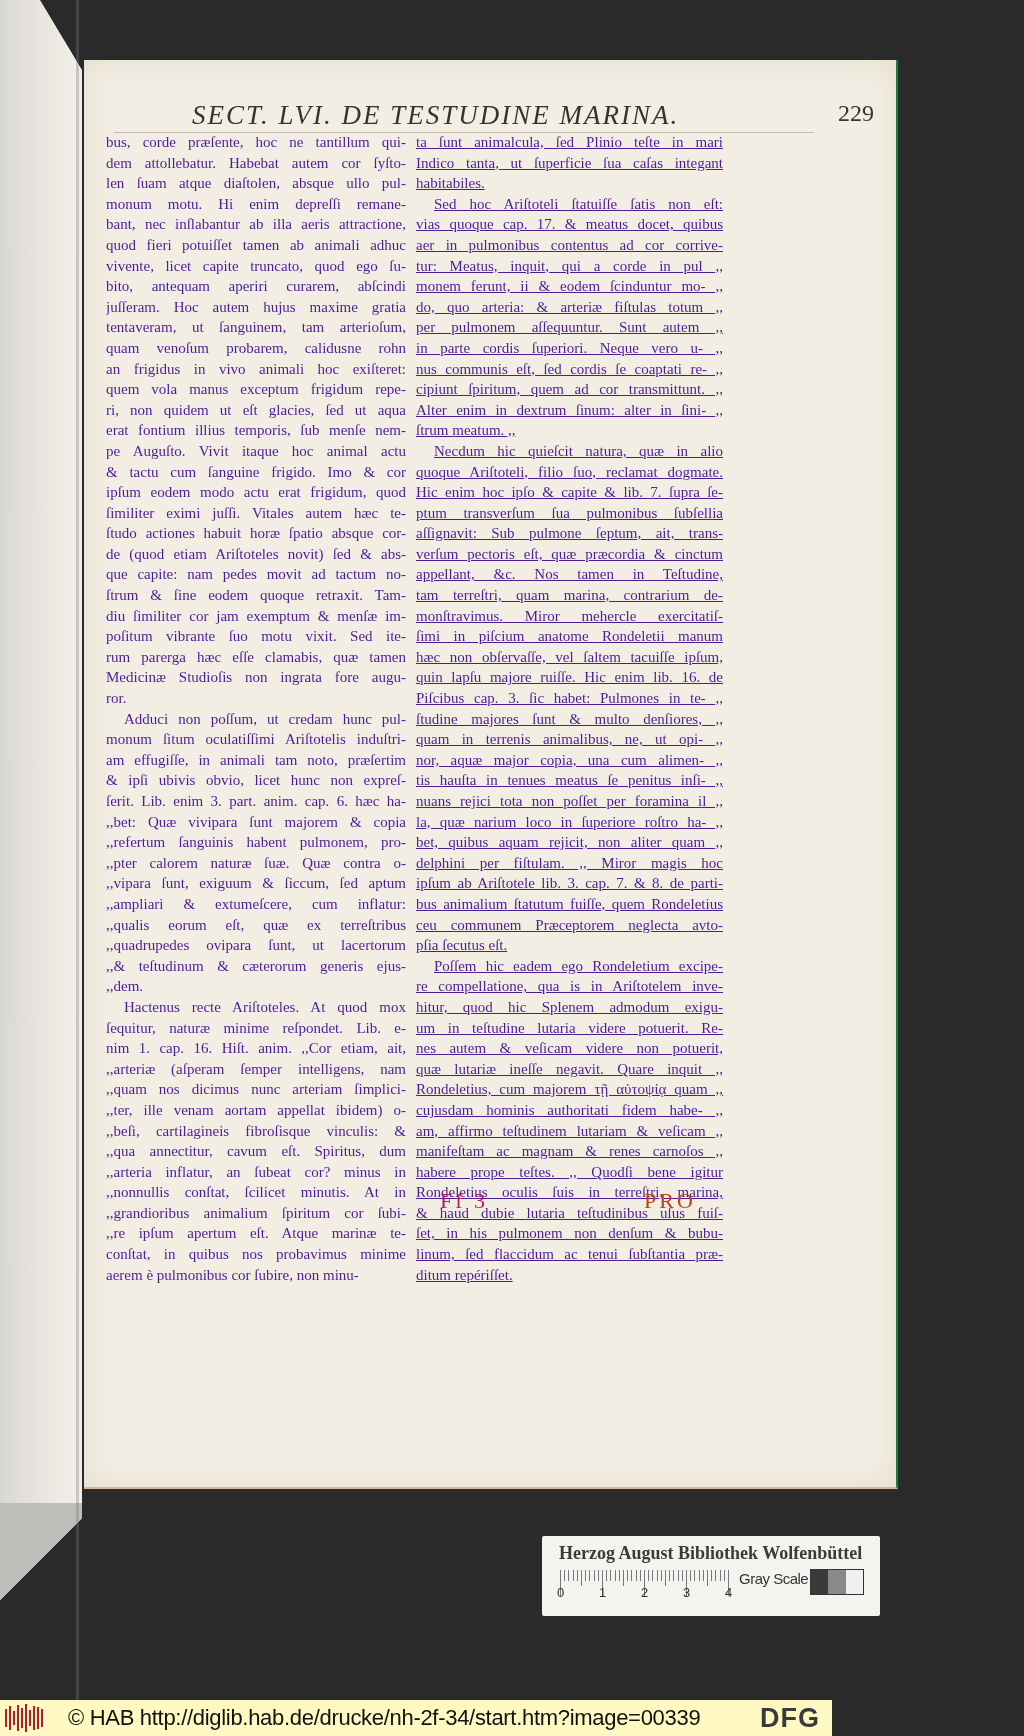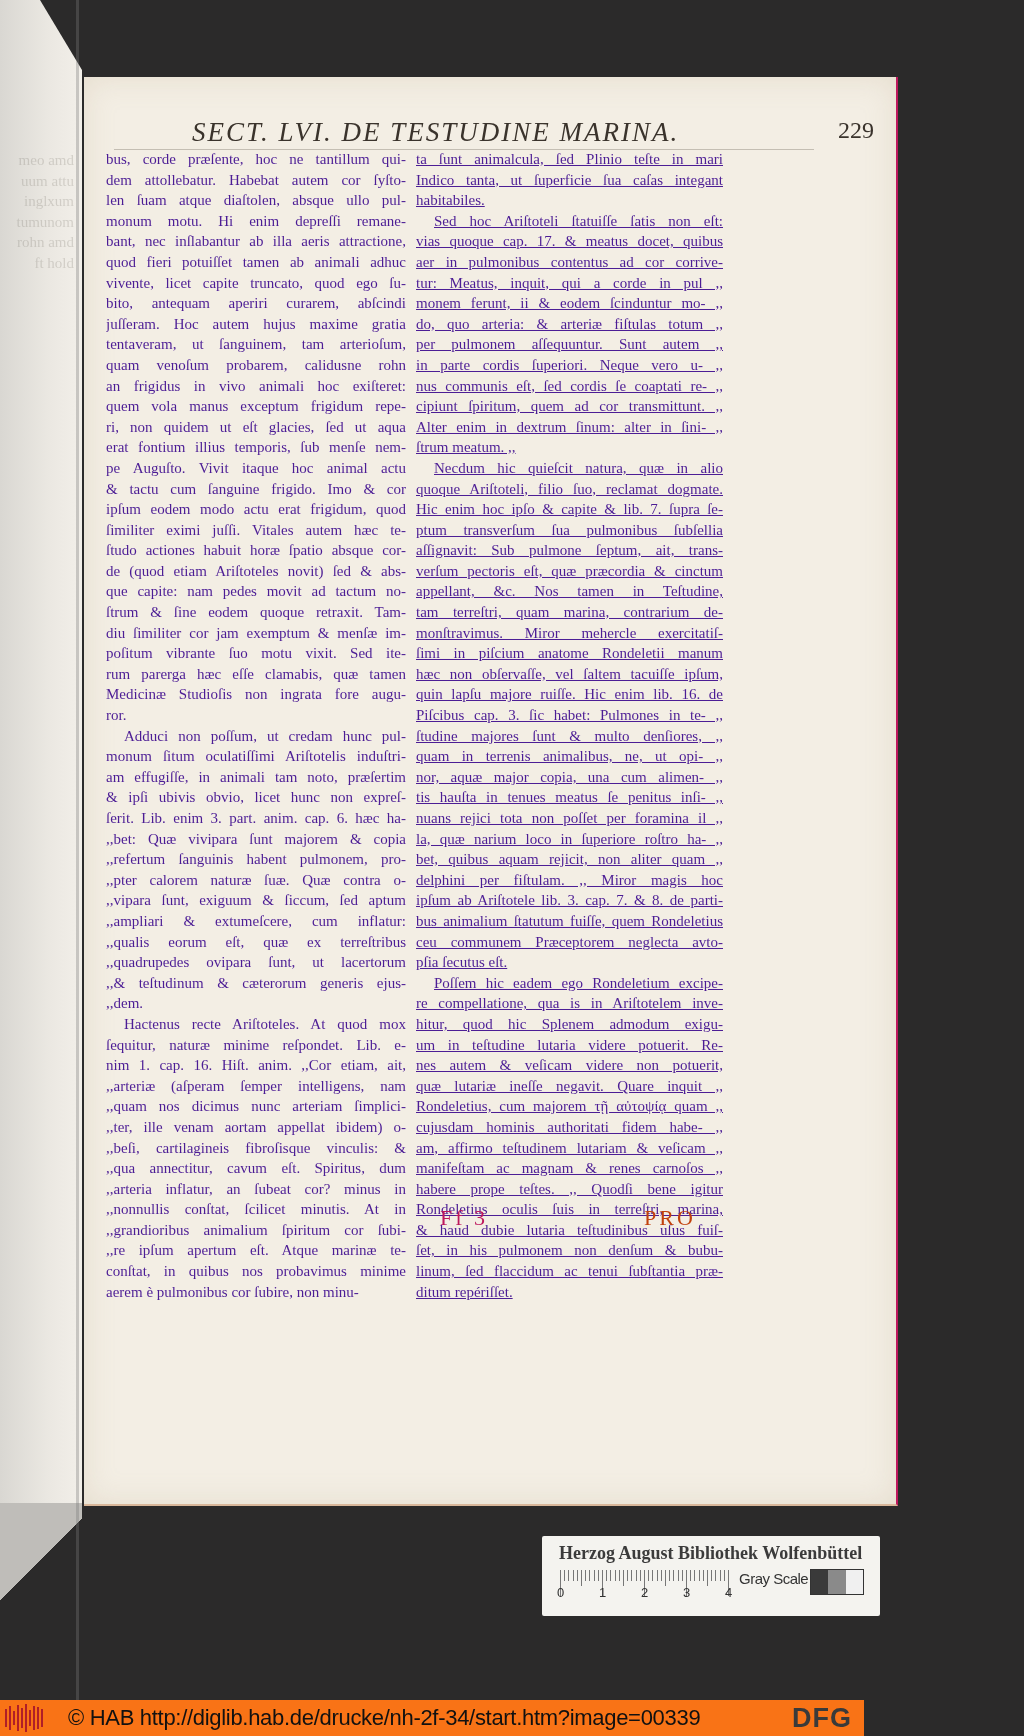--- a/index.html
+++ b/index.html
@@ -19,24 +19,24 @@
     position:absolute; left:0; top:1503px; width:82px; height:197px;
     background:linear-gradient(135deg, #bfbdb9 0%, #bfbdb9 35%, #2b2a2a 35%);
   }
   .left-page .ghost {
     position:absolute; left:4px; top:150px; width:70px; height:1200px;
     color:rgba(80,70,60,0.18); font-size:15px; line-height:20.6px; overflow:hidden;
     white-space:pre; text-align:right;
   }
   .fold { position:absolute; left:76px; top:0; width:3px; height:1700px; background:rgba(120,120,120,0.35); }
   .page {
-    position:absolute; left:84px; top:77px; width:812px; height:1427px;
+    position:absolute; left:84px; top:60px; width:812px; height:1427px;
     background:#f3eee4;
     box-shadow: inset 0 0 30px rgba(190,170,140,0.25);
-    border-right:2px solid #be185d; border-bottom:2px solid #d9b79a;
+    border-right:2px solid #15803d; border-bottom:2px solid #d9b79a;
   }
   .running-head {
     position:absolute; left:108px; top:40px; width:620px;
     font-style:italic; font-size:27px; letter-spacing:2px; color:#3a332c;
   }
   .running-head .num { position:absolute; right:-62px; top:0; font-style:normal; letter-spacing:0; font-size:24px; }
   .rule { position:absolute; left:30px; top:72px; width:700px; height:1px; background:rgba(110,100,90,0.35); }
   .col {
     position:absolute; top:72px; font-size:15px; line-height:20.6px; color:#4c1d95;
     text-align:justify;
@@ -53,39 +53,32 @@
     background:#f4f3ef; border-radius:2px;margin-left:17px;
   }
   .ruler-card .title { position:absolute; left:17px; top:7px; font-family:"Liberation Serif", serif; font-weight:bold; font-size:18px; color:#3b3b3b; white-space:nowrap; }
   .ticks { position:absolute; left:18px; top:34px; width:170px; height:26px; }
   .tick { position:absolute; top:0; width:1px; background:#777; }
   .tick-label { position:absolute; top:49px; font-family:"Liberation Sans", sans-serif; font-size:13px; color:#333; }
   .gray-label { position:absolute; left:197px; top:34px; font-family:"Liberation Sans", sans-serif; font-size:15px; color:#333; letter-spacing:-0.5px; }
   .swatch { position:absolute; left:268px; top:33px; width:52px; height:24px; border:1px solid #333; display:flex; }
   .swatch span { flex:1; }
   .footer {
-    position:absolute; left:0; top:1700px; width:832px; height:36px; background:#f97316;
-    display:flex; align-items:center;padding-left:32px;
+    position:absolute; left:0; top:1700px; width:832px; height:36px; background:#fef9c3;
+    display:flex; align-items:center;
   }
   .footer .hab-logo { position:absolute; left:5px; top:4px; width:42px; height:28px; display:flex; gap:2px; align-items:center; }
   .footer .hab-logo i { display:block; width:2px; background:#b01e28; }
   .footer .url { position:absolute; left:68px; top:5px; font-family:"Liberation Sans", sans-serif; font-size:22px; color:#111; letter-spacing:-0.3px; }
   .footer .dfg { position:absolute; right:12px; top:3px; font-family:"Liberation Sans", sans-serif; font-weight:bold; font-size:27px; color:#3a3a3a; letter-spacing:1px; }
 </style>
 </head>
 <body>
 
 <div class="left-page">
-  <div class="ghost">meo amd
-uum attu
-inglxum
-tumunom
-rohn amd
-ft hold
-</div>
   <div class="corner-top"></div>
   <div class="corner-bottom"></div>
 </div>
 <div class="fold"></div>
 
 <div class="page">
   <div class="running-head">
     <span>SECT. LVI. DE TESTUDINE MARINA.</span>
     <span class="num">229</span>
   </div>

